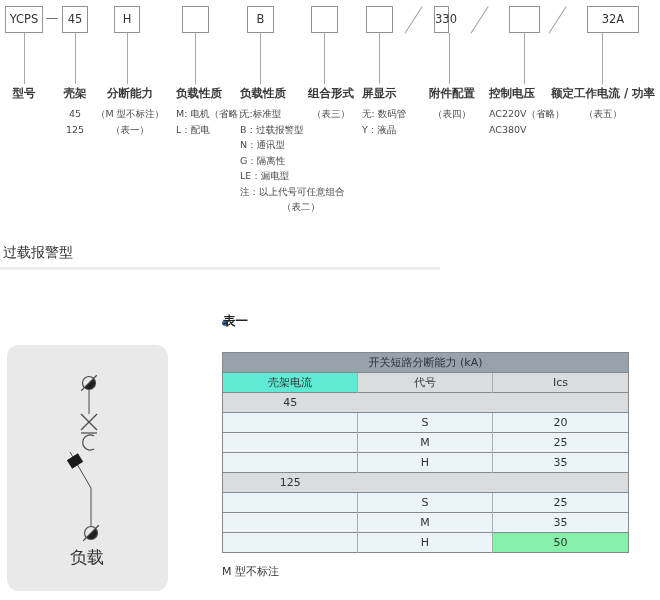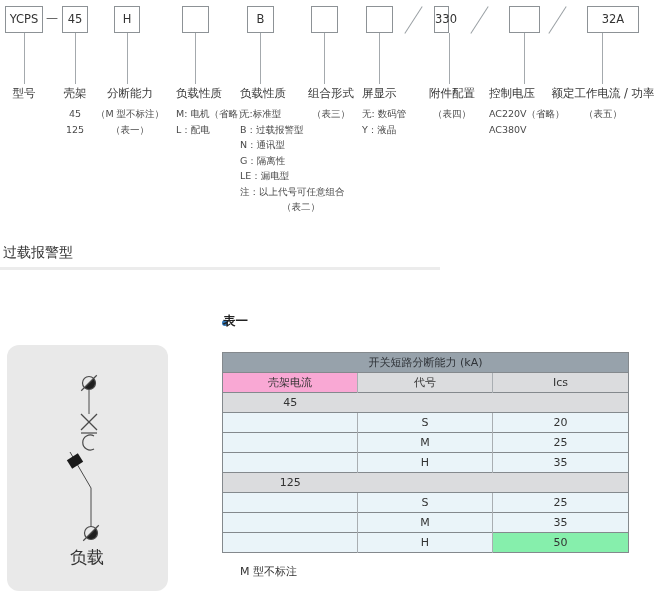--- a/index.html
+++ b/index.html
@@ -11,42 +11,42 @@
           text-align:center; line-height:25px; font-size:11.5px; color:#333; }
   .vline { position:absolute; top:33px; height:51px; width:1px; background:#a4a9ad; }
   .dash  { position:absolute; left:44px; top:6px; width:16px; height:27px; text-align:center;
            line-height:25px; font-size:12px; color:#555; }
   .slash { position:absolute; top:4px; width:1px; height:32px; background:#9aa0a4;
            transform:rotate(33deg); }
 
   
   .field { position:absolute; top:86px; font-size:9.5px; color:#4a4a4a; }
   .field.center { text-align:center; }
-  .ftitle { font-size:11.5px; font-weight:400; color:#383838; margin-bottom:5px; white-space:nowrap; }
+  .ftitle { font-size:11.5px; font-weight:700; color:#383838; margin-bottom:5px; white-space:nowrap; }
   .fline  { line-height:15.5px; white-space:nowrap; }
   .fline.indent { padding-left:10px;text-align:center; }
 
   
   .sec-title { position:absolute; left:3px; top:244px; font-size:14px; font-weight:500; color:#333; }
   .sec-rule  { position:absolute; left:0; top:267px; width:440px; height:3px; background:#ececec; }
 
   
   .panel { position:absolute; left:7px; top:345px; width:161px; height:246px;
            background:#e9e9e9; border-radius:12px; }
 
   
   .tbl-label { position:absolute; left:223px; top:313px; font-size:12.5px; font-weight:600; color:#222; }
   .tbl-bullet { position:absolute; left:222px; top:320px; width:6px; height:6px; border-radius:50%; }
   table.tbl { position:absolute; left:222px; top:352px; width:406px; table-layout:fixed;
               border-collapse:collapse; font-size:11px; color:#333;
               border:1px solid #84898d; }
   table.tbl td { height:20px; text-align:center; border-top:1px solid #84898d; padding:0; }
   td.t-title { height:21px; font-size:11px; }
   .vdiv { border-left:1px solid #a9aeb2; }
-  .footnote { position:absolute; left:222px; top:564px; font-size:11px; color:#333;margin-left:18px; }
+  .footnote { position:absolute; left:222px; top:564px; font-size:11px; color:#333; }
 
   .load-caption { font-size:17px; fill:#333; }
 </style>
 </head>
 <body>
 
 <div id="page">
 
   <div class="mbox" style="left:5px;width:38px">YCPS</div>
   <div class="dash">—</div>
@@ -175,21 +175,21 @@
     <colgroup>
         <col style="width:135px">
         <col style="width:135px">
         <col style="width:136px">
       </colgroup>
     <tbody>
         <tr>
       <td colspan="3" class="t-title" style="background:#97a2ab;color:#2f3338">开关短路分断能力 (kA)</td>
     </tr>
     <tr>
-      <td style="background:#f9a8d4">壳架电流</td>
+      <td style="background:#5eead4">壳架电流</td>
       <td class="vdiv" style="background:#dbdcde">代号</td>
       <td class="vdiv" style="background:#dbdcde">Ics</td>
     </tr>
     <tr>
       <td style="background:#dbdcde">45</td>
       <td colspan="2" style="background:#dbdcde"></td>
     </tr>
     <tr>
       <td style="background:#eaf4f9"></td>
       <td class="vdiv" style="background:#eaf4f9">S</td>

